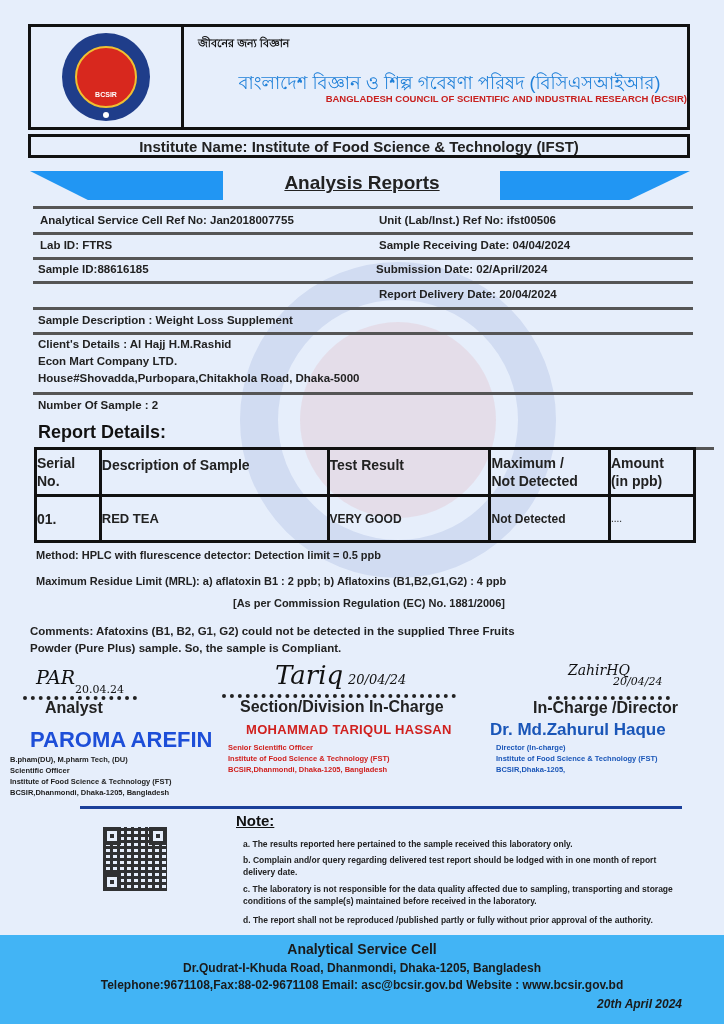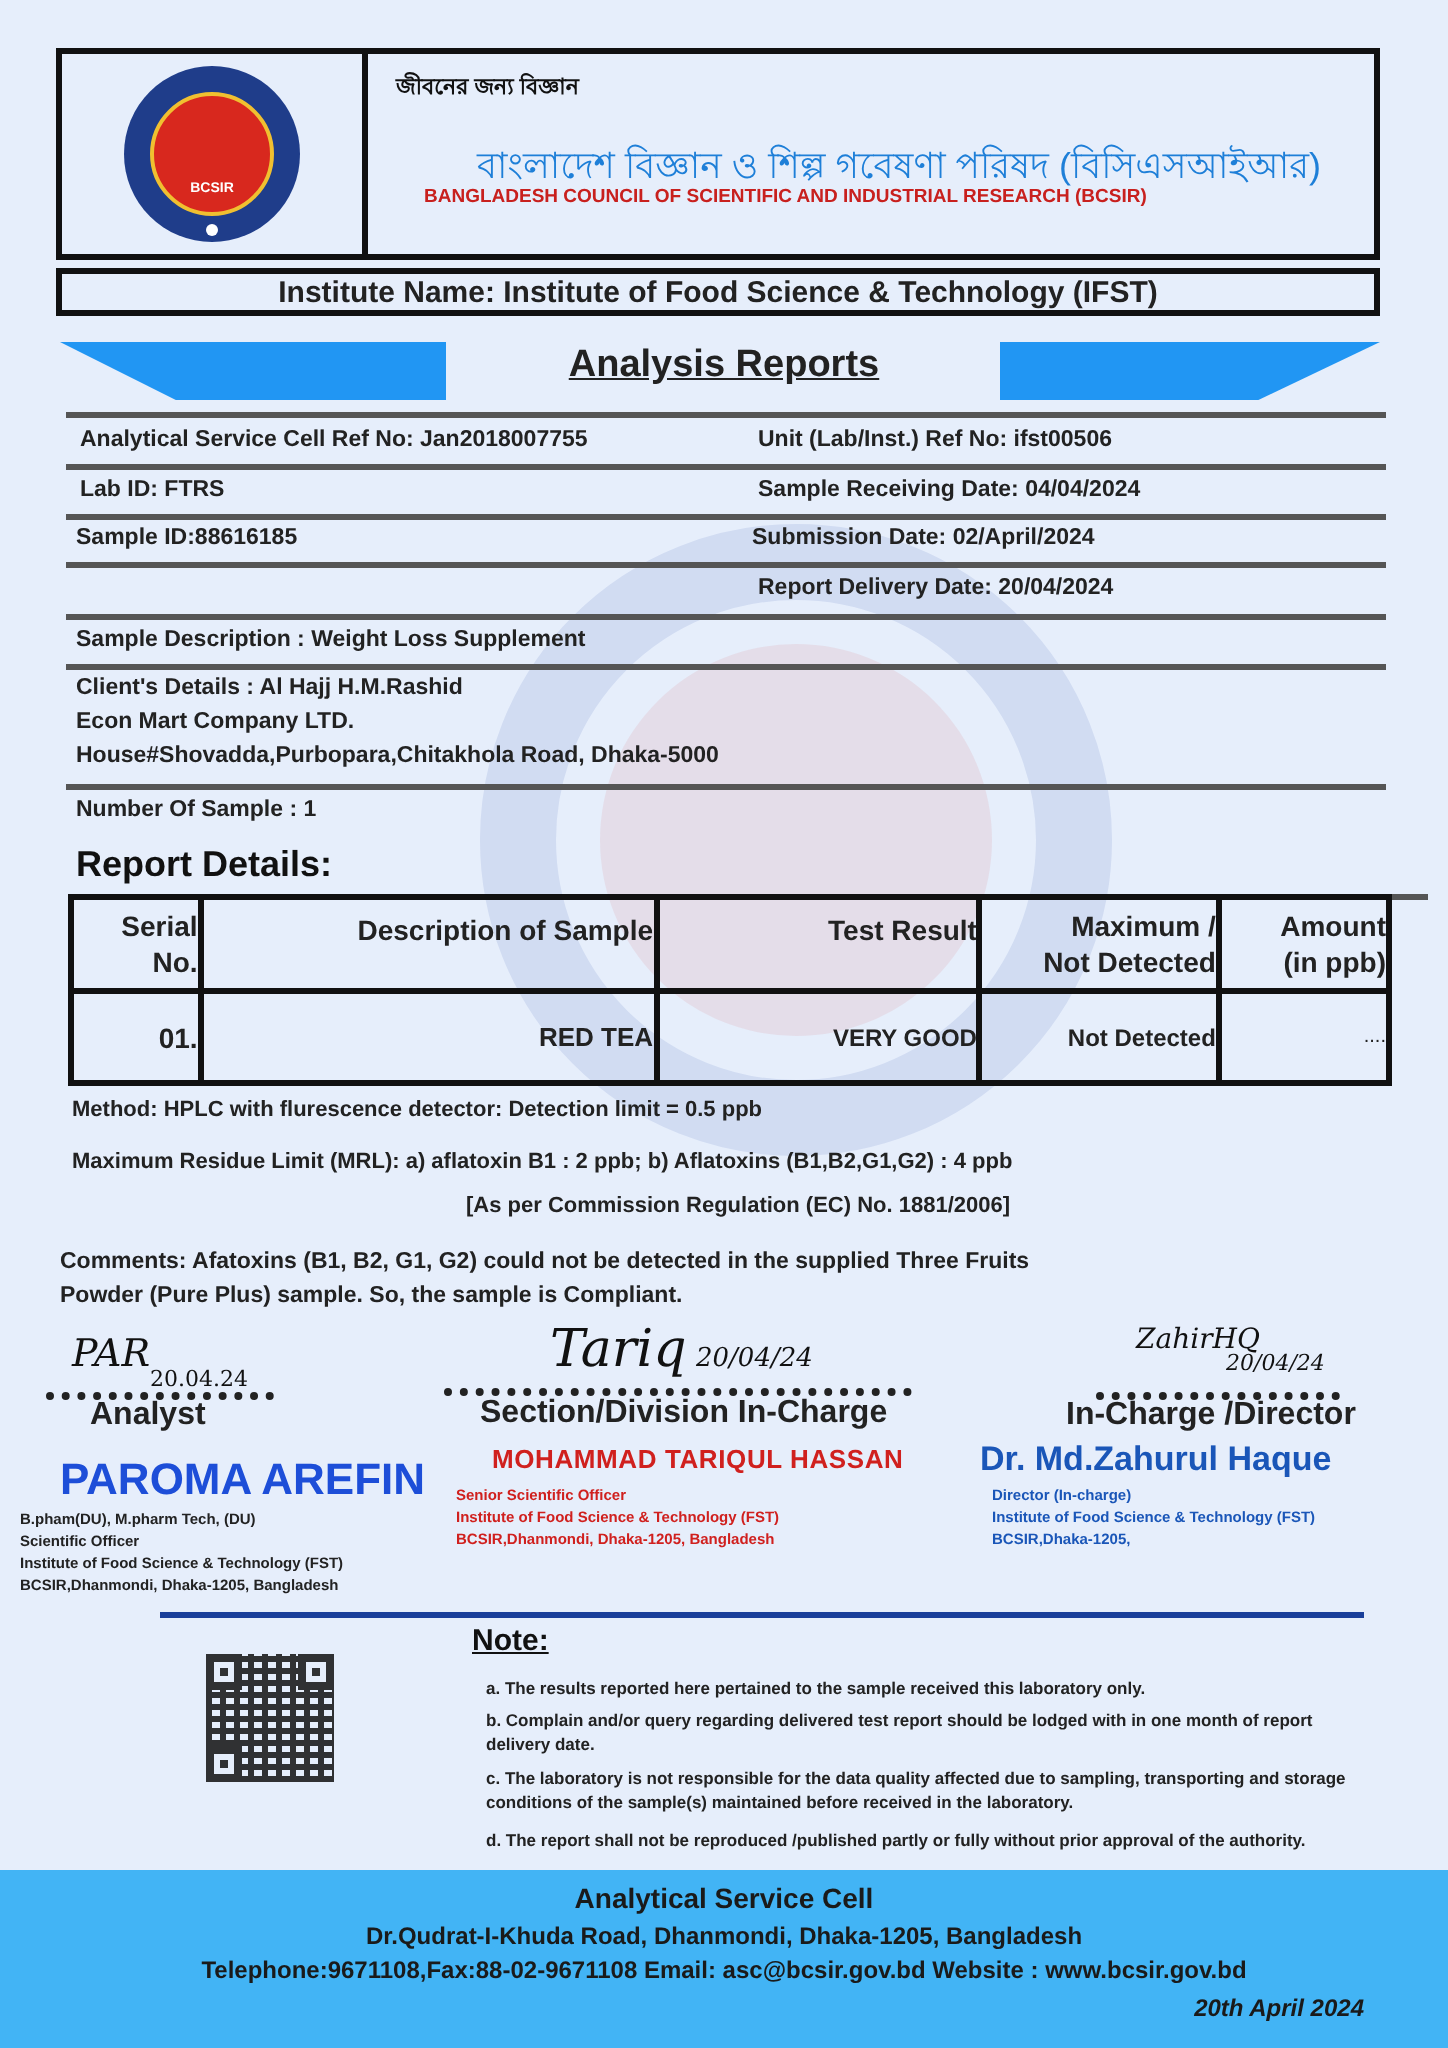--- a/index.html
+++ b/index.html
@@ -36,21 +36,21 @@
   .logo-red {
     width: 62px; height: 62px; border-radius: 50%; background: #d8281e;
     border: 2px solid #f0c030; display: flex; align-items: flex-end; justify-content: center;
     padding-bottom: 8px;
   }
   .logo-red span { color: #fff; font-size: 7px; font-weight: bold; }
   .logo-dot { position: absolute; bottom: 3px; width: 6px; height: 6px; border-radius: 50%; background: #fff; }
   .title-cell { flex: 1; position: relative; }
   .motto { position: absolute; left: 14px; top: 8px; font-size: 11px; font-weight: bold; color: #111; }
   .bn-title { position: absolute; left: 0; right: 0; top: 42px; text-align: center; font-size: 18px; color: #1e7fd8; padding-left: 28px; }
-  .en-title { position: absolute; left: 0; right: 0; top: 66px; text-align: left; font-size: 9.5px; font-weight: bold; color: #c8201e; padding-left: 28px; }
+  .en-title { position: absolute; left: 0; right: 0; top: 66px; text-align: right; font-size: 9.5px; font-weight: bold; color: #c8201e; padding-left: 40px; }
   .institute-box {
     position: absolute; left: 28px; top: 134px; width: 662px; height: 24px;
     border: 3px solid #111; display: flex; align-items: center; justify-content: center;
     font-size: 15px; font-weight: bold; color: #222; background: #e6eefb;
   }
   .banner-left {
     position: absolute; left: 30px; top: 171px; width: 193px; height: 29px; background: #2196f3;
     clip-path: polygon(0 0, 100% 0, 100% 100%, 30% 100%);
   }
   .banner-right {
@@ -62,21 +62,21 @@
     font-size: 19px; font-weight: bold; text-decoration: underline; color: #222;
   }
   .rule { position: absolute; left: 33px; width: 660px; height: 3px; background: #555; }
   .field { position: absolute; font-size: 11.5px; font-weight: bold; color: #222; white-space: nowrap; }
   .section-title { position: absolute; left: 38px; top: 422px; font-size: 18px; font-weight: bold; color: #111; }
   table.results {
     position: absolute; left: 34px; top: 447px; width: 662px; border-collapse: collapse;
     border: 3px solid #111;
   }
   table.results th, table.results td {
-    border: 3px solid #111; text-align: right; color: #222;
+    border: 3px solid #111; text-align: left; color: #222;
   }
   table.results th { height: 47px; font-size: 14px; font-weight: bold; line-height: 1.3; }
   table.results td { height: 46px; font-size: 13px; font-weight: bold; }
   .tbl-extend { position: absolute; left: 690px; top: 447px; width: 24px; height: 3px; background: #555; }
   .small-bold { position: absolute; font-size: 11px; font-weight: bold; color: #222; white-space: nowrap; }
   .comments { position: absolute; left: 30px; top: 623px; width: 520px; font-size: 11.5px; font-weight: bold; line-height: 17px; color: #222; }
   .sig-script { position: absolute; font-family: "DejaVu Serif", serif; font-style: italic; color: #111; white-space: nowrap; }
   .dots { position: absolute; border-top: 4px dotted #222; height: 0; }
   .sig-role { position: absolute; font-size: 16px; font-weight: bold; color: #222; white-space: nowrap; }
   .sig-name { position: absolute; font-weight: bold; white-space: nowrap; }
@@ -138,21 +138,21 @@
 <div class="field" style="left:376px; top:263px">Submission Date: 02/April/2024</div>
 <div class="rule" style="top:281px"></div>
 <div class="field" style="left:379px; top:288px">Report Delivery Date: 20/04/2024</div>
 <div class="rule" style="top:307px"></div>
 <div class="field" style="left:38px; top:314px">Sample Description : Weight Loss Supplement</div>
 <div class="rule" style="top:332px"></div>
 <div class="field" style="left:38px; top:338px">Client's Details : Al Hajj H.M.Rashid</div>
 <div class="field" style="left:38px; top:355px">Econ Mart Company LTD.</div>
 <div class="field" style="left:38px; top:372px">House#Shovadda,Purbopara,Chitakhola Road, Dhaka-5000</div>
 <div class="rule" style="top:392px"></div>
-<div class="field" style="left:38px; top:399px">Number Of Sample : 1</div>
+<div class="field" style="left:38px; top:399px">Number Of Sample : 2</div>
 
 <div class="section-title">Report Details:</div>
 <div class="tbl-extend"></div>
 <table class="results">
   <thead>
     <tr>
       <th style="width:64px"><span>Serial</span><br><span>No.</span></th>
       <th style="width:225px; vertical-align:top; padding-top:6px">Description of Sample</th>
       <th style="width:160px; vertical-align:top; padding-top:6px">Test Result</th>
       <th style="width:118px"><span>Maximum /</span><br><span>Not Detected</span></th>

